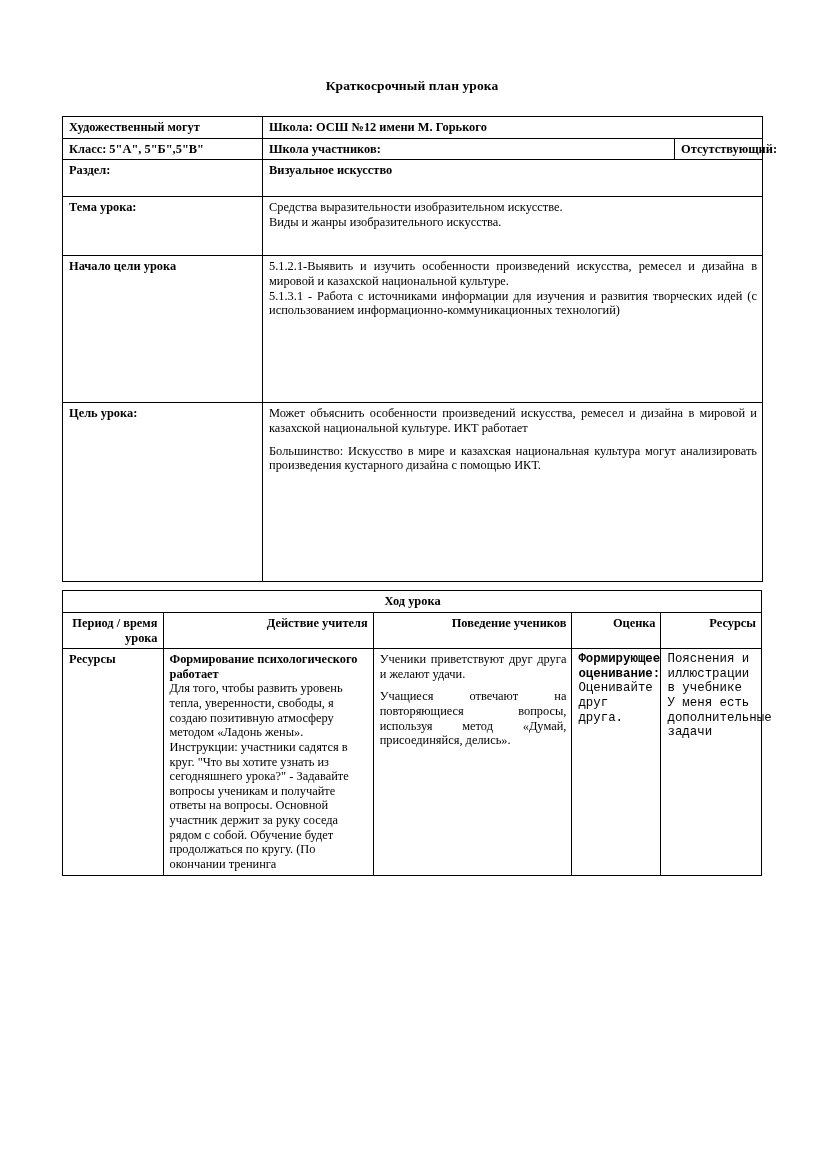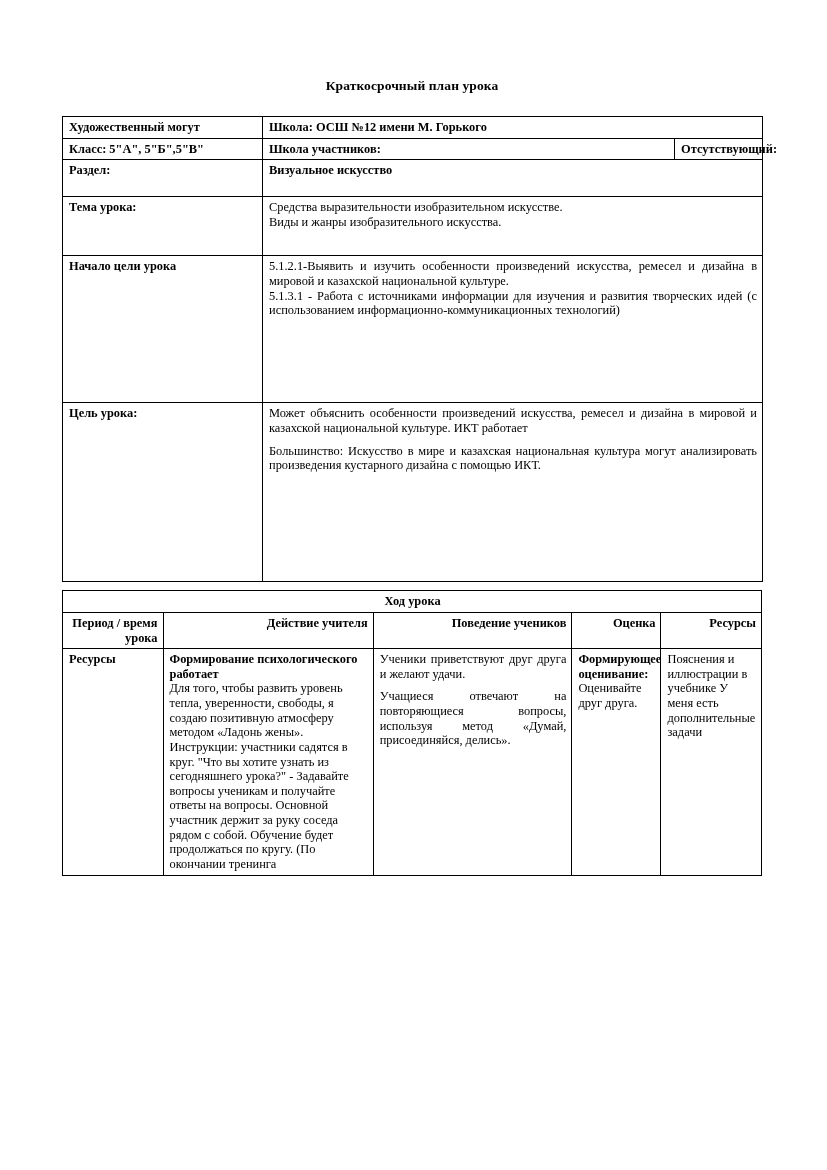--- a/index.html
+++ b/index.html
@@ -53,21 +53,21 @@
   .sub-head td {
     text-align: right;
     font-weight: bold;
     font-size: 12.4px;
     padding: 4px 3px;
   }
   .cellline { margin: 0; }
   .blk { display: block; }
   .mt { margin-top: 8px; }
   .lh14 { line-height: 1.35; }
-  .small-col { font-size: 12.2px; }
+  .small-col { font-size: 12.2px; font-family: Liberation Mono, monospace; }
 </style>
 </head>
 <body>
 
 <div class="page">
 
   <div class="doc-title">Краткосрочный план урока</div>
 
   <table class="main">
     <colgroup>

